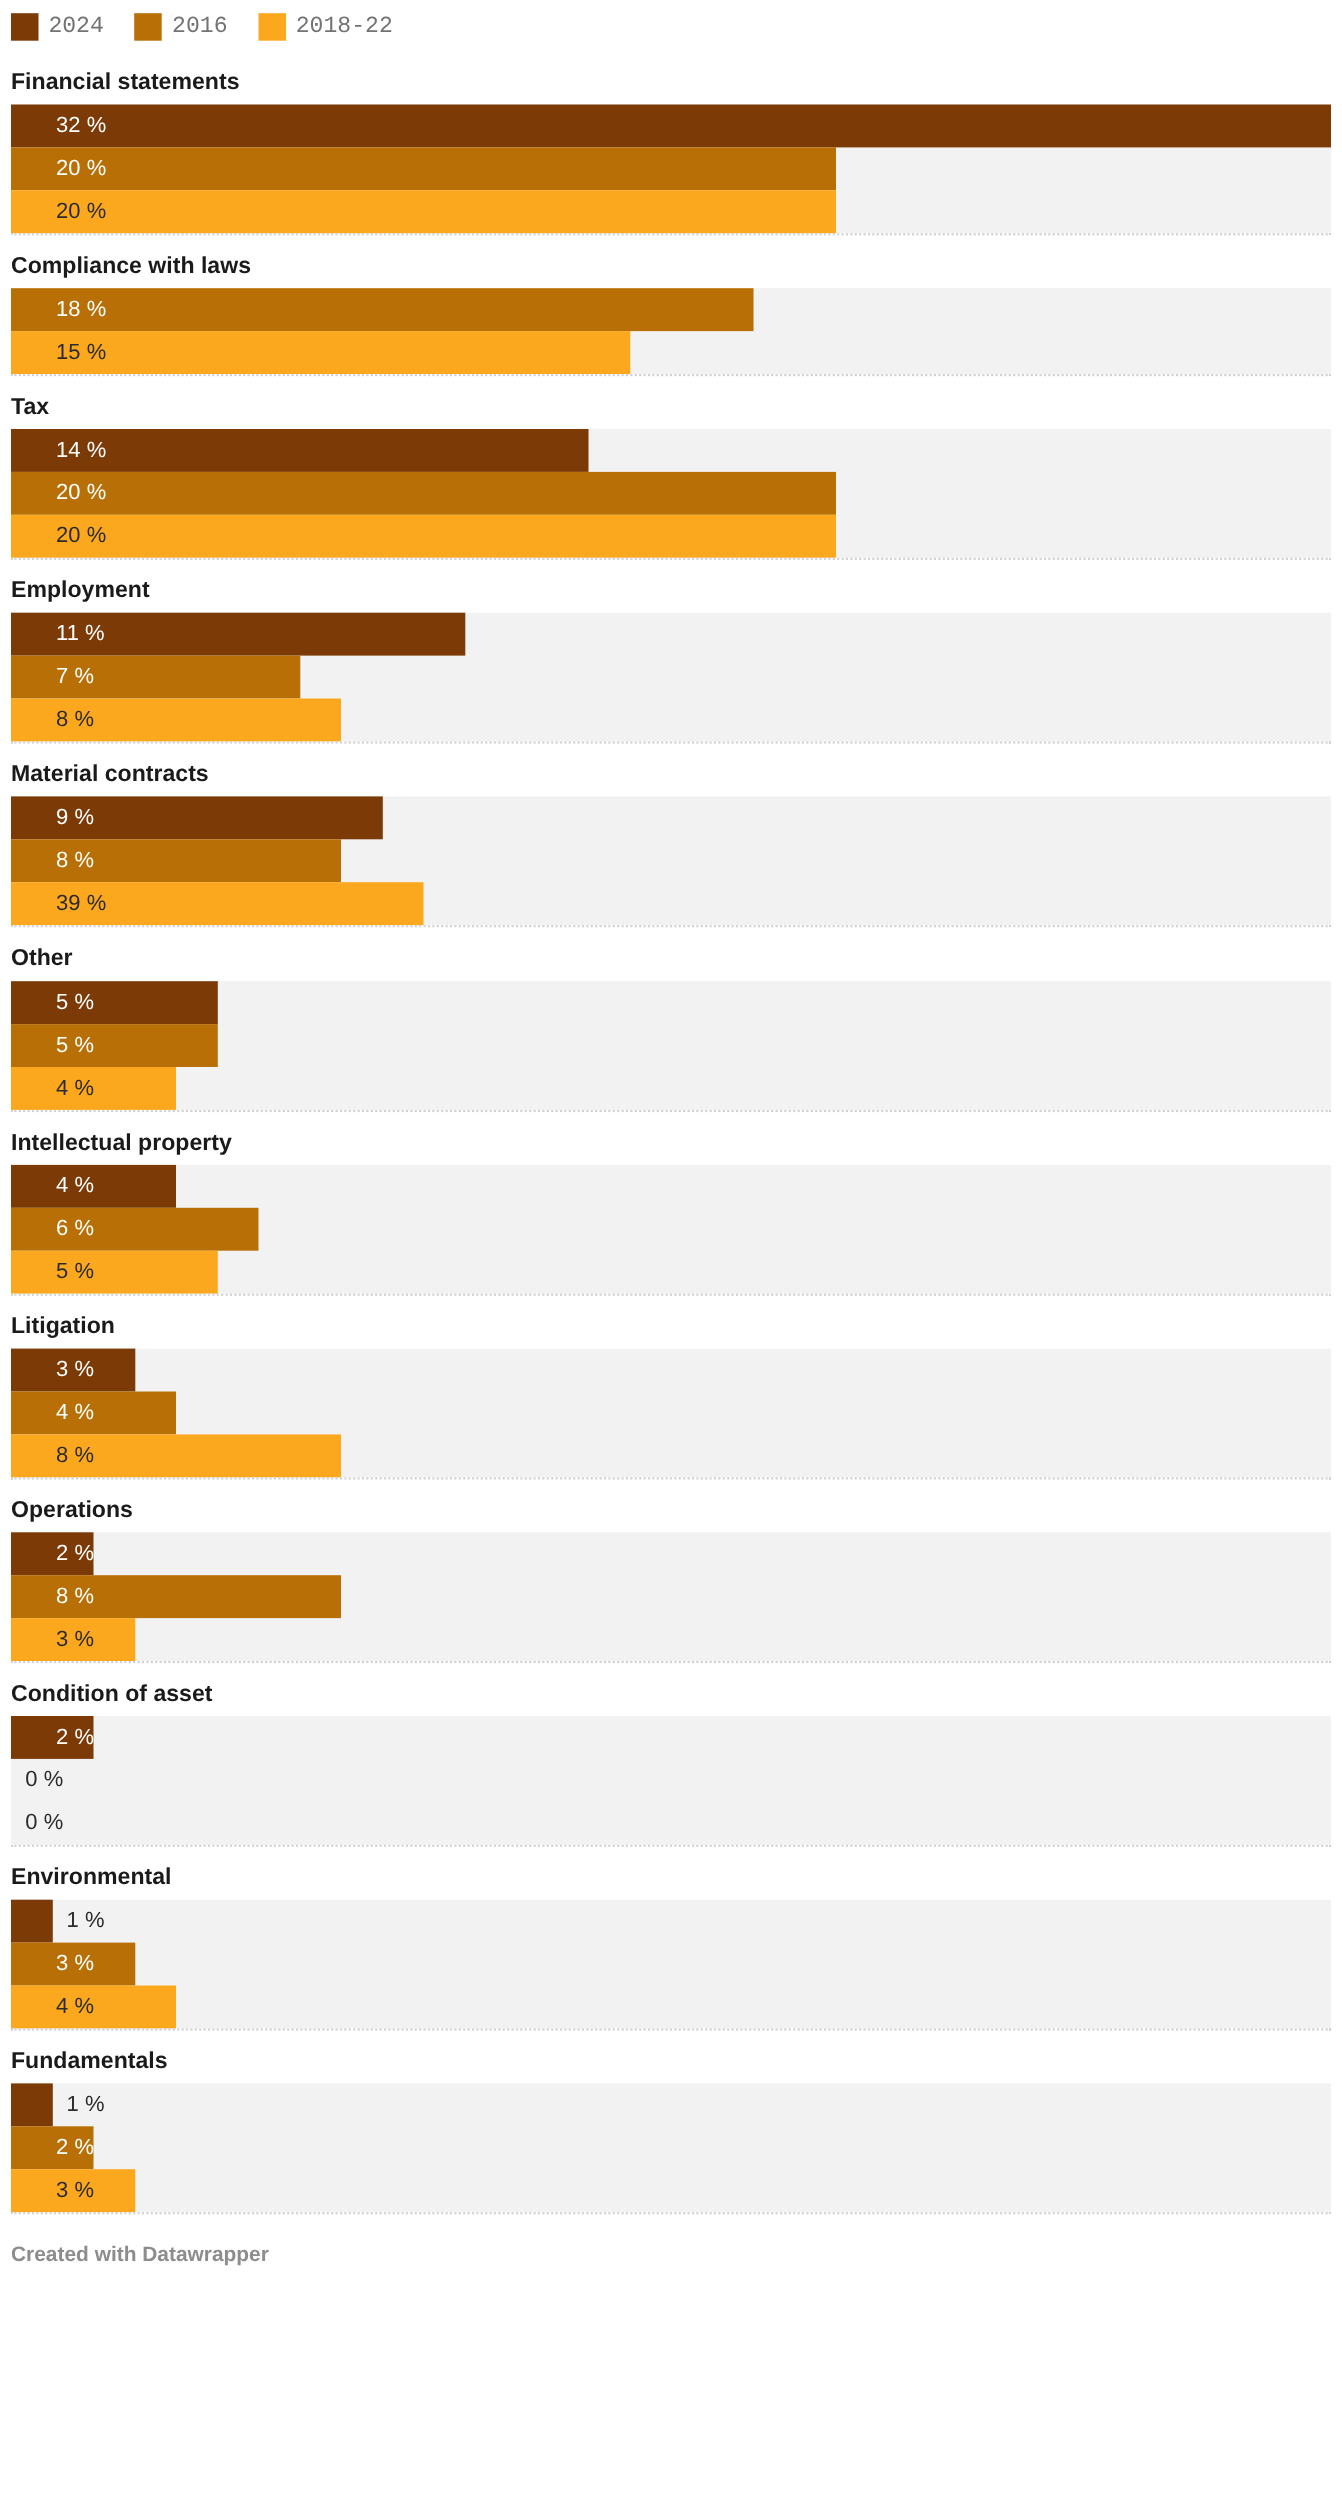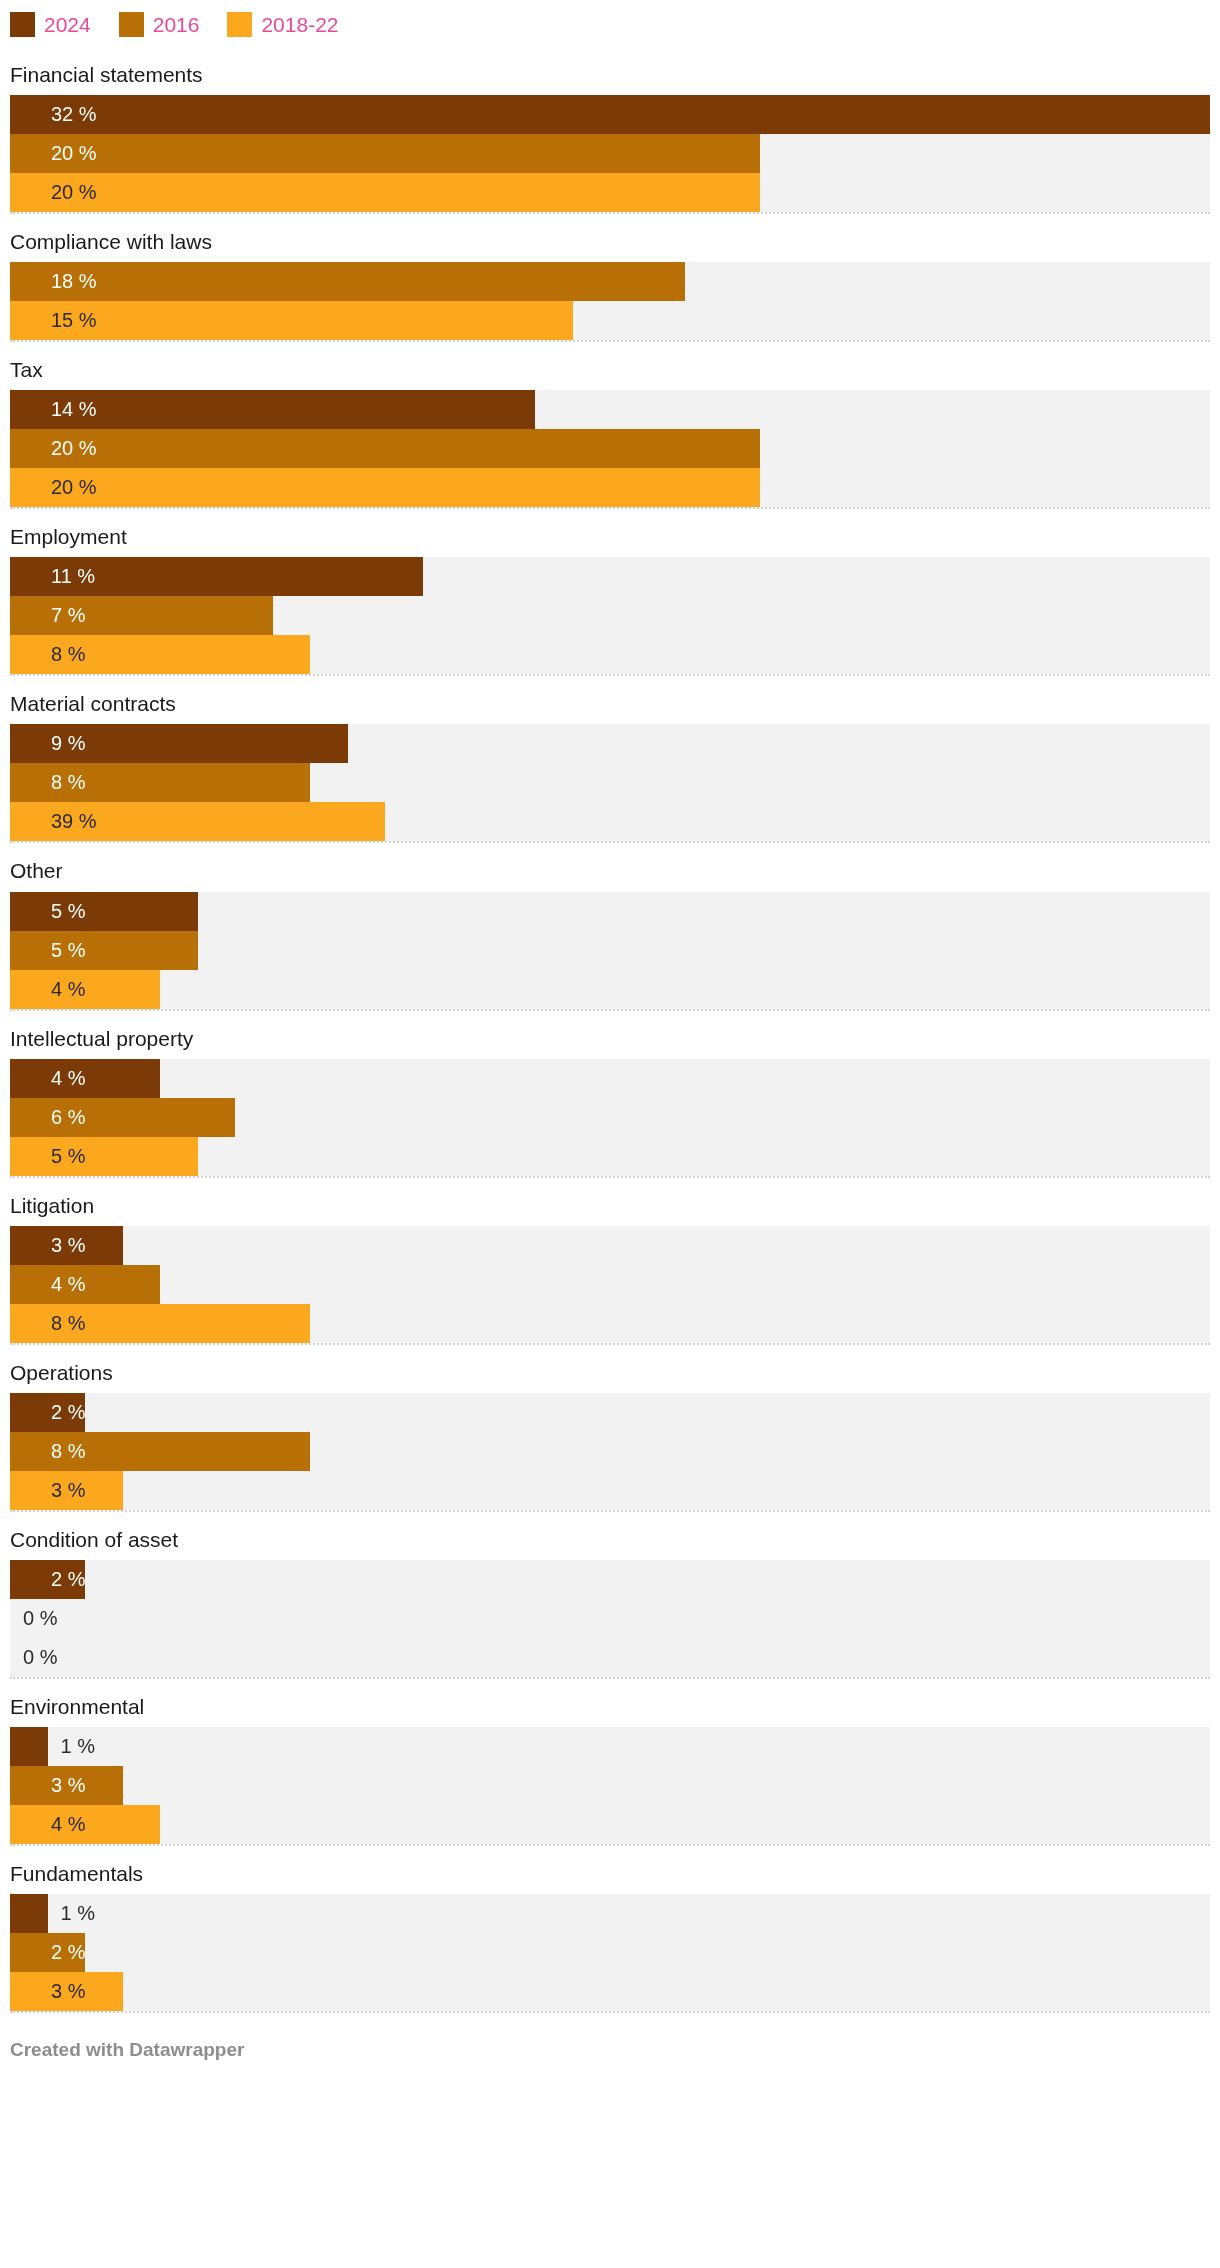--- a/index.html
+++ b/index.html
@@ -33,37 +33,38 @@
     margin-right: 28px;
   }
   .legend-swatch {
     width: 25px;
     height: 25px;
     margin-right: 9px;
     flex: 0 0 auto;
   }
   .legend-label {
     font-size: 21px;
-    color: #ec4899;
+    color: #737373;
     line-height: 1;
     white-space: nowrap;
+    font-family: Liberation Mono, monospace;
   }
 
   
   .group {
     position: relative;
   }
   .group-divider {
     border-top: 2px dotted #d2d2d2;
     height: 0;
     margin: 0;
   }
   .group-title {
     font-size: 21px;
-    font-weight: normal;
+    font-weight: bold;
     color: #1a1a1a;
     padding: 16px 0 9px 0;
     line-height: 1.1;
   }
   .bars {
     position: relative;
     background: #f2f2f2;
   }
   .bar-row {
     position: relative;

